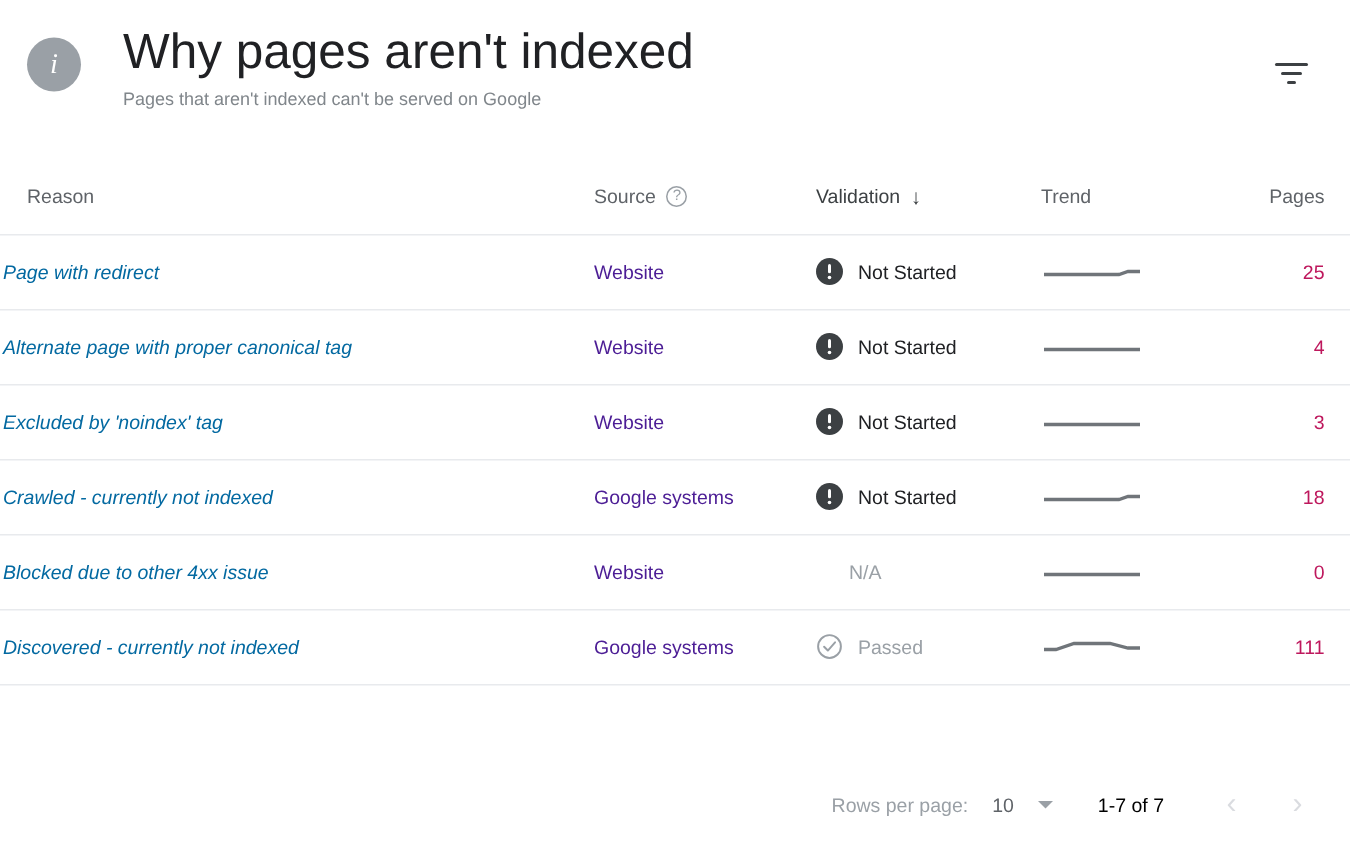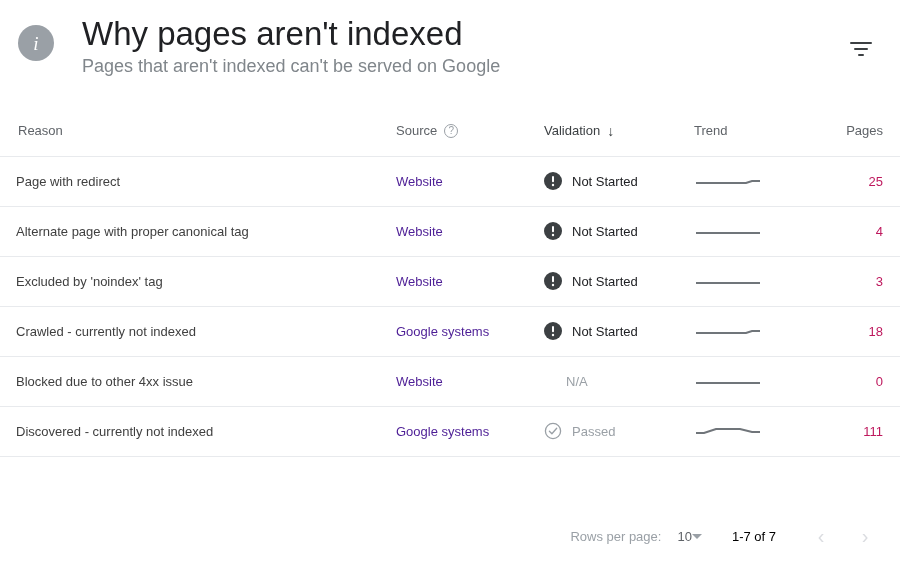--- a/index.html
+++ b/index.html
@@ -58,21 +58,21 @@
   .page-title {
     font-size: 33px;
     line-height: 32px;
     color: #202124;
     font-weight: 400;
     letter-spacing: 0px;
     white-space: nowrap;
   }
   .page-subtitle {
     margin-top: 6px;
-    font-size: 18px;
+    font-size: 12px;
     line-height: 20px;
     color: #80868b;
     font-weight: 400;
     white-space: nowrap;
   }
   .filter-button {
     position: absolute;
     right: 22px;
     top: 32px;
     width: 34px;
@@ -146,21 +146,21 @@
 
   tbody td {
     height: 50px;
     padding: 0;
     border-bottom: 1px solid #e8eaed;
     vertical-align: middle;
     font-size: 13px;
     color: #202124;
     white-space: nowrap;
   }
-  td.td-reason { padding-left: 16px; color: #404040; }
+  td.td-reason { padding-left: 2px; color: #0369a1; font-style: italic; }
   td.td-source { color: #4c1d95; }
   td.td-pages  { text-align: right; padding-right: 17px; color: #be185d; }
 
   .valid-cell {
     display: flex;
     align-items: center;
     gap: 10px;
   }
   .valid-cell.no-icon { padding-left: 22px; }
   .valid-label { font-size: 13px; }
@@ -185,21 +185,21 @@
     align-items: center;
     justify-content: flex-end;
     padding-right: 18px;
     font-size: 13px;
     color: #9aa0a6;
   }
   .rows-label { margin-right: 16px; }
   .rows-select {
     display: inline-flex;
     align-items: center;
-    gap: 0;
+    gap: 16px;
     cursor: pointer;
     color: #5f6368;
   }
   .caret {
     width: 0; height: 0;
     border-left: 5px solid transparent;
     border-right: 5px solid transparent;
     border-top: 5px solid #9aa0a6;
   }
   .range-label { margin-left: 30px; color: #000000; }

